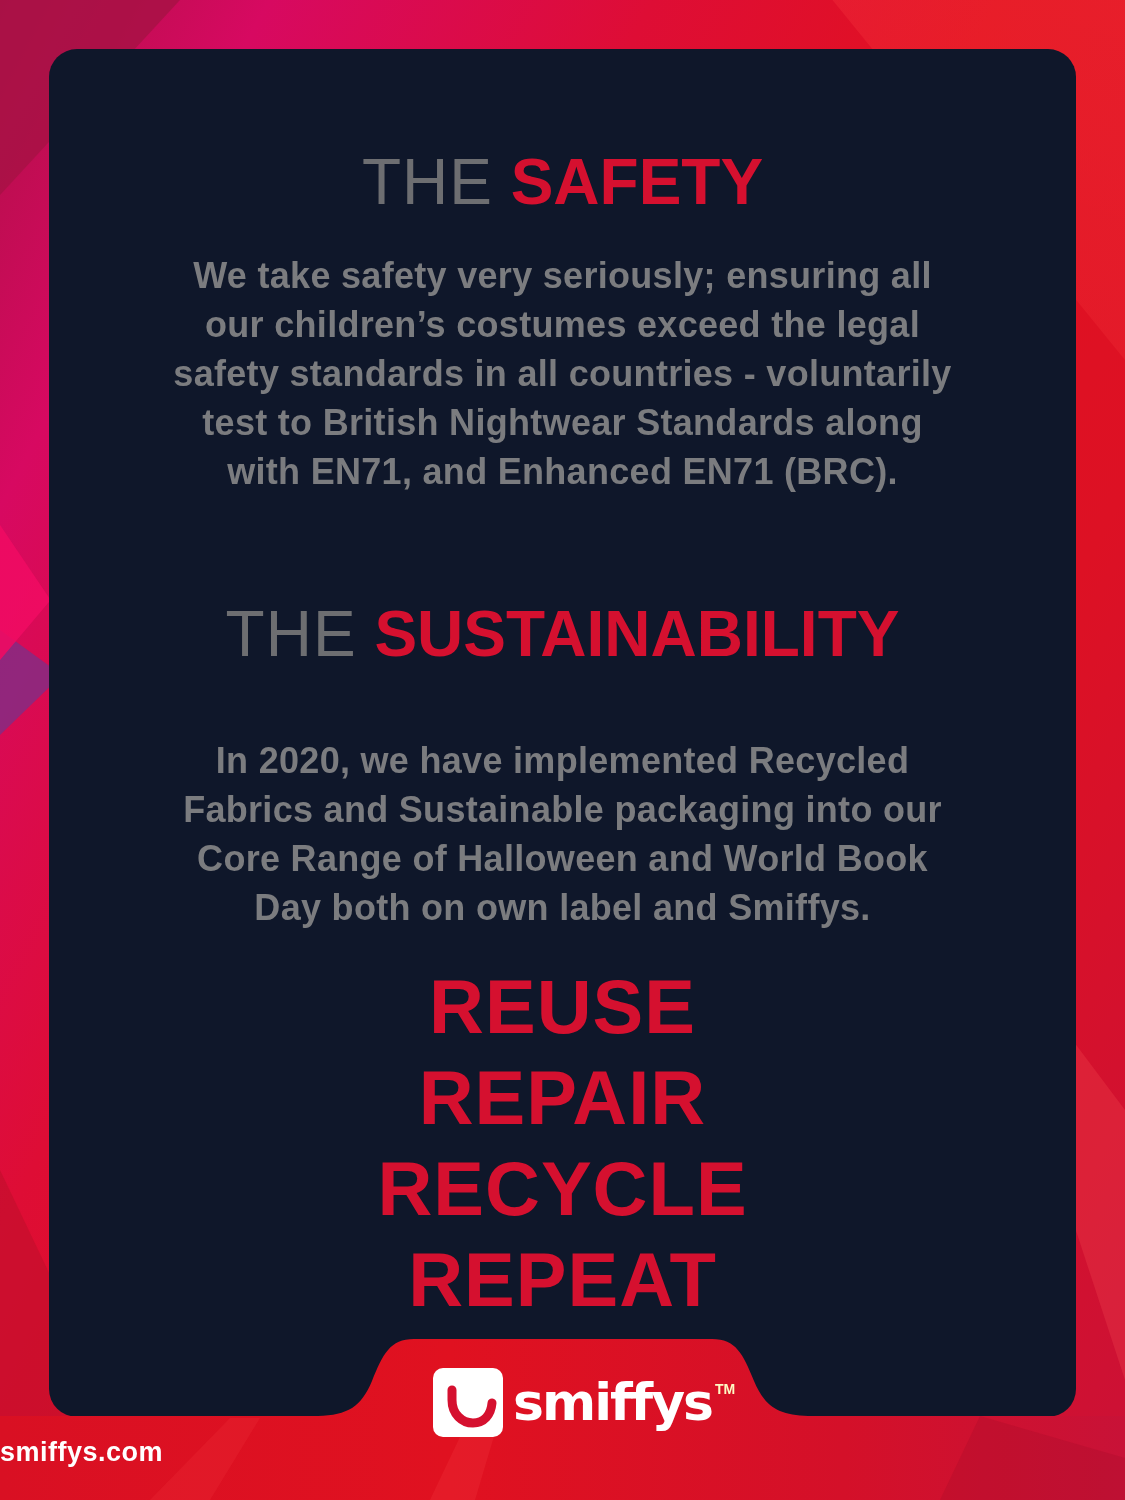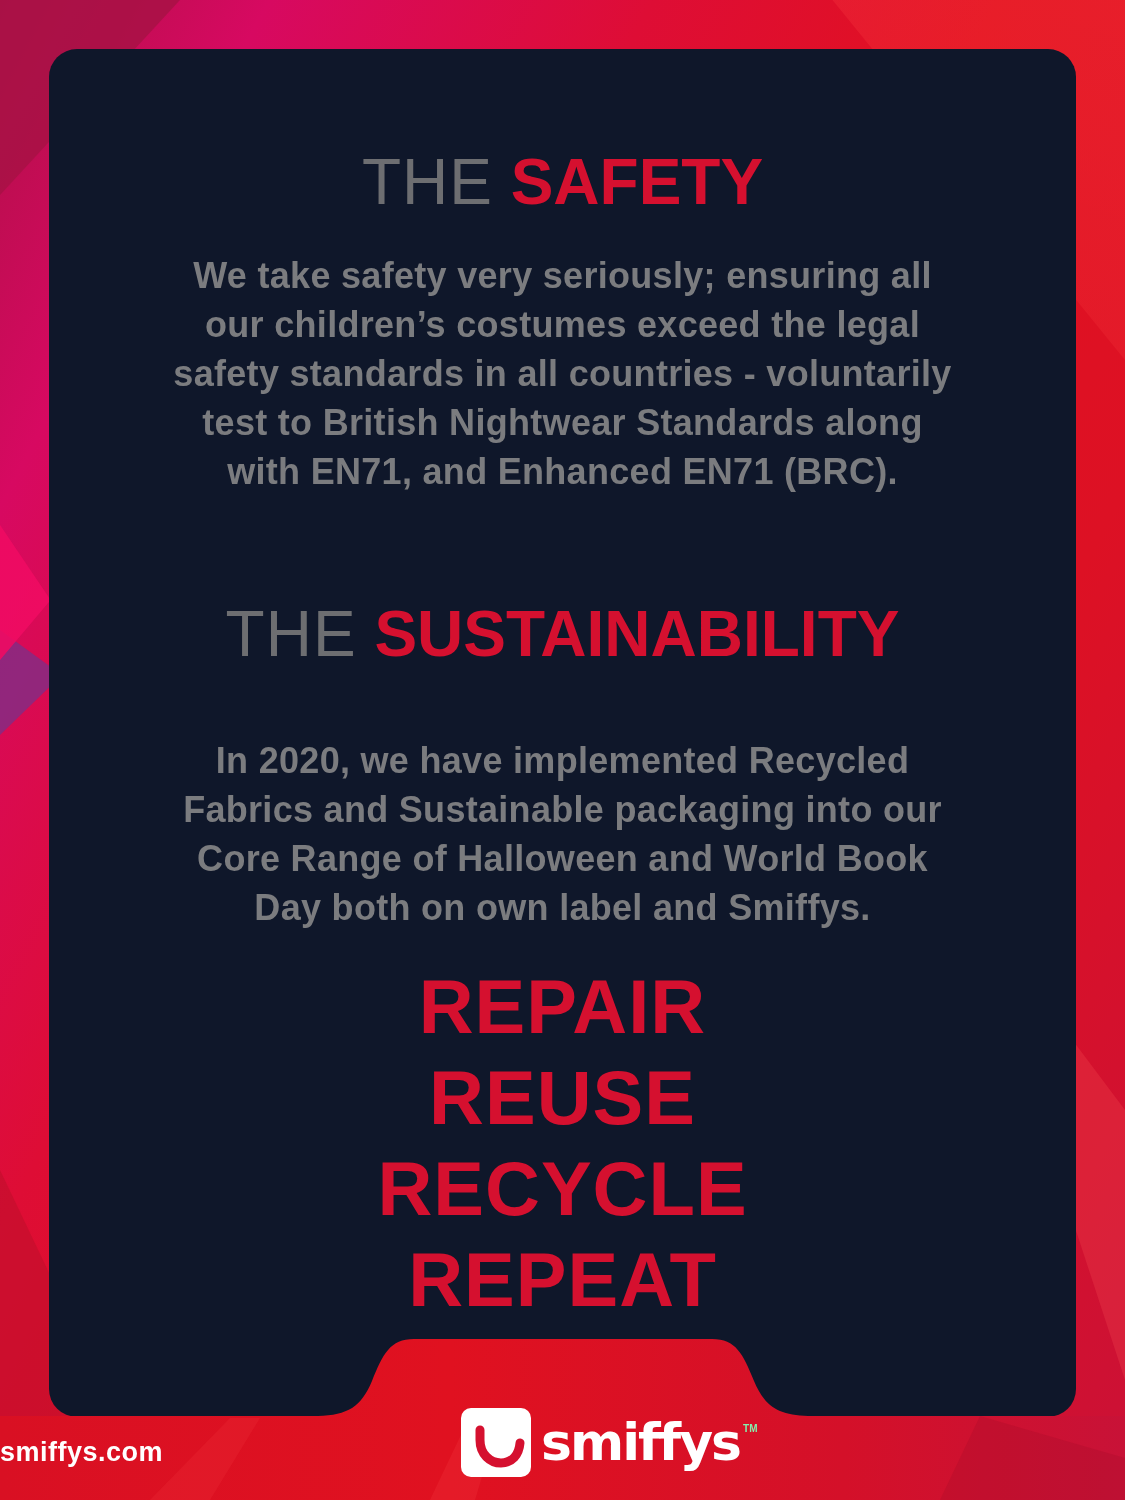--- a/index.html
+++ b/index.html
@@ -31,26 +31,26 @@
         white-space:pre-line;letter-spacing:.3px;}
   .p-safety{top:202px;}
   .p-sustain{top:687px;}
   .mantra{position:absolute;left:0;right:0;top:912px;text-align:center;
           font-size:76px;line-height:91px;font-weight:800;color:#d5102f;letter-spacing:1px;}
 
   
   .band-svg{position:absolute;left:0;top:1338px;width:1125px;height:162px;display:block;}
 
   
-  .logo{position:absolute;left:433px;top:1408px;display:flex;align-items:flex-start;margin-left:28px;}
+  .logo{position:absolute;left:433px;top:1368px;display:flex;align-items:flex-start;}
   .smile-box{width:70px;height:69px;background:#ffffff;border-radius:10px;flex:0 0 auto;
              display:flex;align-items:center;justify-content:center;}
   .wordmark{color:#ffffff;font-weight:700;font-size:52px;line-height:69px;letter-spacing:-2px;
             margin-left:10px;font-family:"DejaVu Sans",sans-serif;}
-  .tm{color:#86efac;font-weight:700;font-size:10px;line-height:14px;margin-top:14px;margin-left:3px;letter-spacing:0;}
+  .tm{color:#fef9c3;font-weight:700;font-size:14px;line-height:14px;margin-top:14px;margin-left:3px;letter-spacing:0;}
   .website{position:absolute;left:0;right:0;top:1437px;color:#ffffff;
            font-weight:700;font-size:27px;letter-spacing:.5px;}
 </style>
 </head>
 <body>
 
 <div class="stage">
 
   <div class="bg">
     <div class="facet f1"></div>
@@ -80,22 +80,22 @@
       <span> </span>
       <span class="em">SUSTAINABILITY</span>
     </div>
 
     <p class="para p-sustain">In 2020, we have implemented Recycled
 Fabrics and Sustainable packaging into our
 Core Range of Halloween and World Book
 Day both on own label and Smiffys.</p>
 
     <div class="mantra">
+      <div>REUSE</div>
       <div>REPAIR</div>
-      <div>REUSE</div>
       <div>RECYCLE</div>
       <div>REPEAT</div>
     </div>
   </div>
 
   <svg class="band-svg" viewBox="0 0 1125 162" preserveAspectRatio="none">
     <defs>
       <linearGradient id="bandGrad" x1="0" y1="0" x2="1" y2="0">
         <stop offset="0" stop-color="#d91023"></stop>
         <stop offset="0.4" stop-color="#e01120"></stop>

